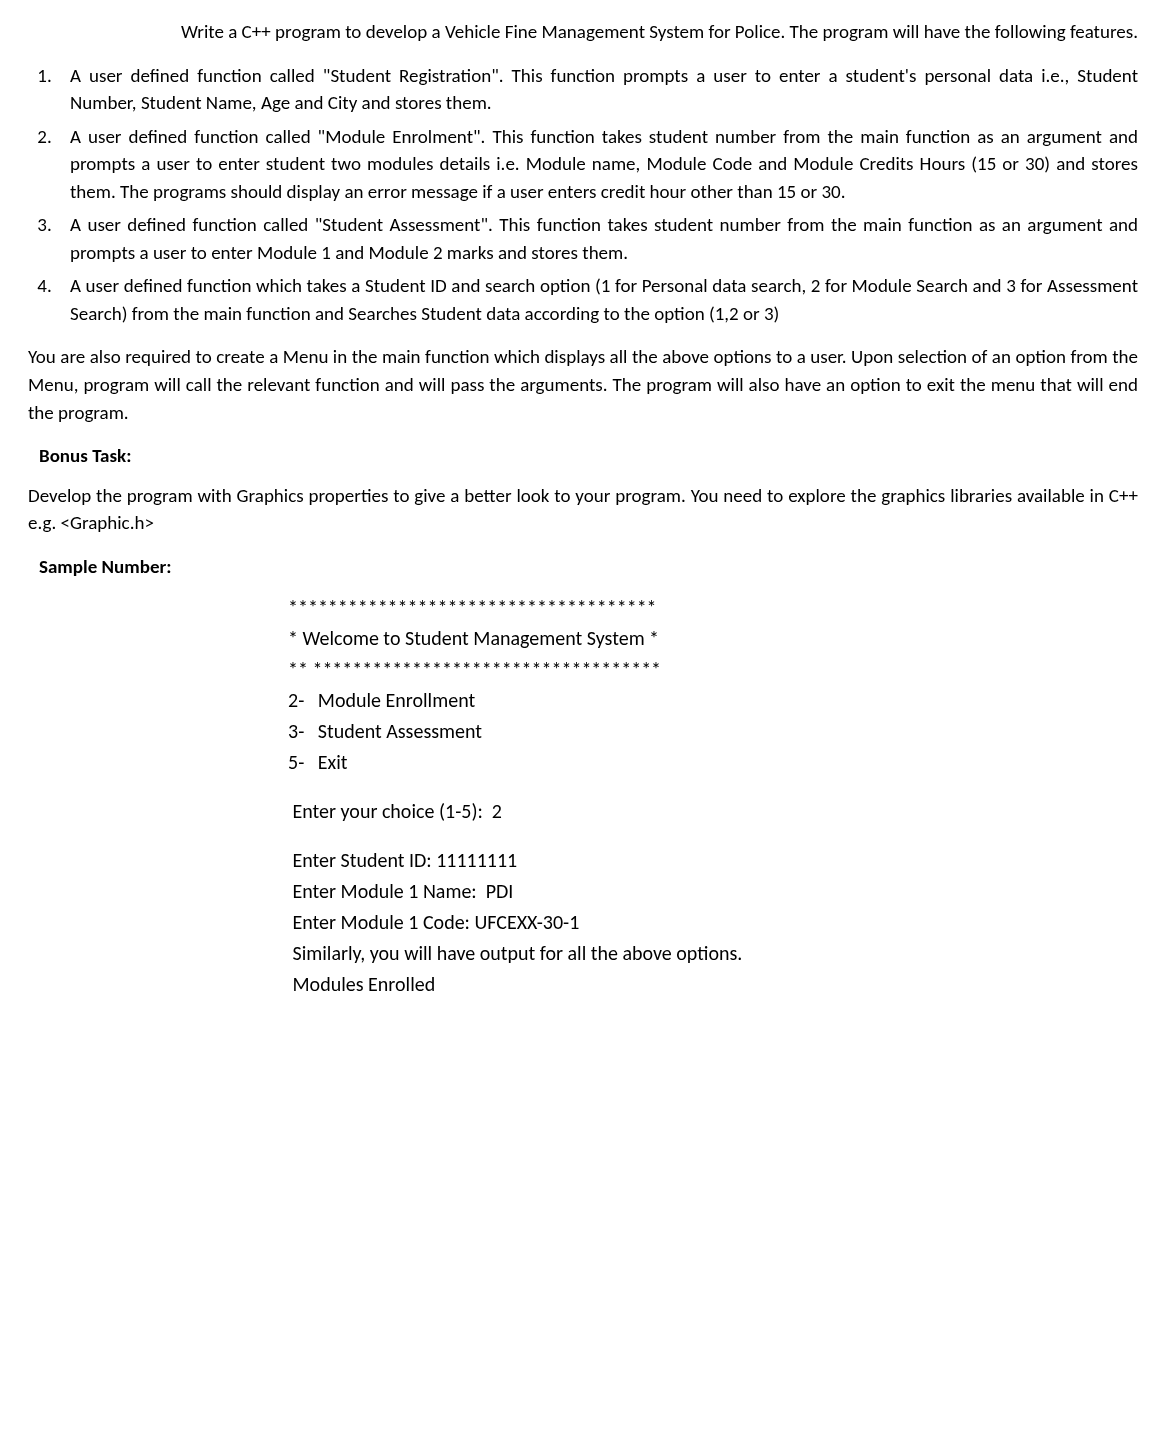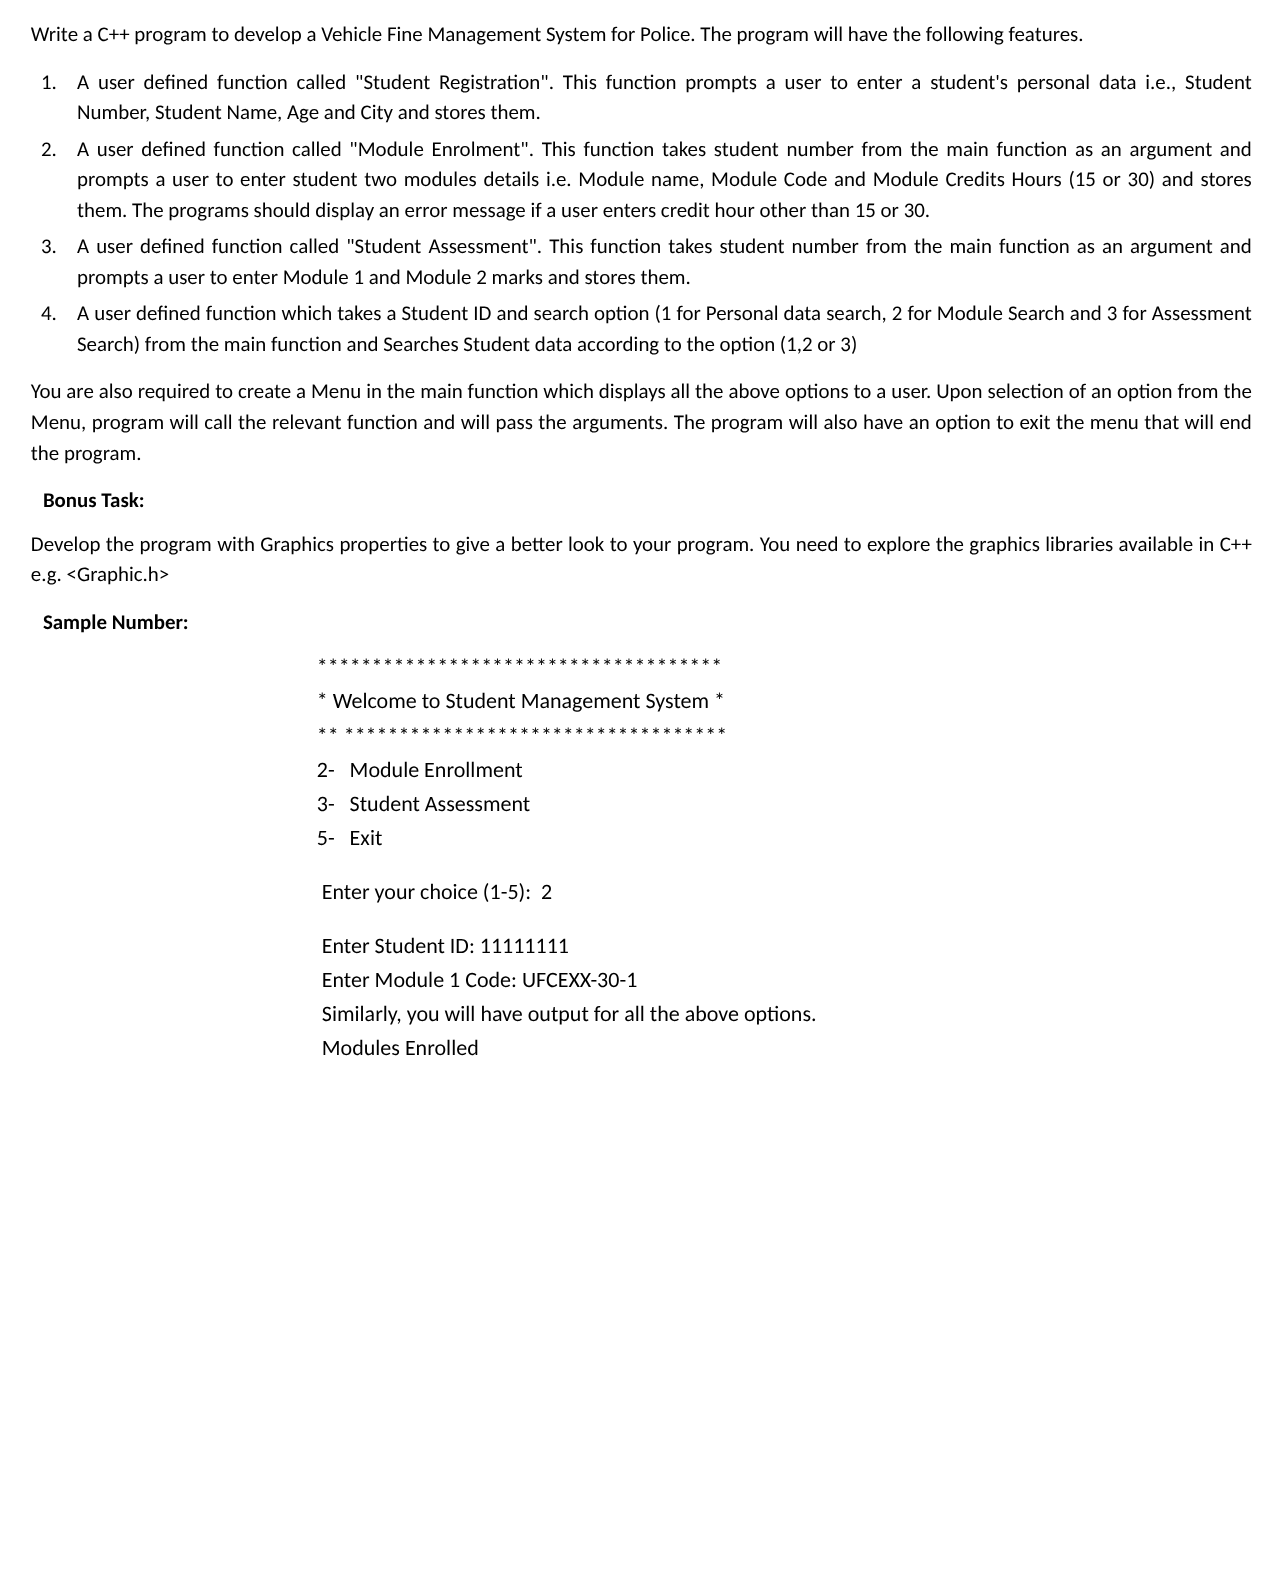--- a/index.html
+++ b/index.html
@@ -11,21 +11,21 @@
     padding: 18px 28px;
     line-height: 1.45;
     width: 1166px;
     box-sizing: border-box;
   }
   .para {
     margin: 0 0 16px 0;
     text-align: justify;
   }
   .intro {
-    text-align: left;
+    text-align: right;
   }
   ol.numbered {
     margin: 0 0 16px 0;
     padding-left: 28px;
   }
   ol.numbered > li {
     margin-bottom: 6px;
     padding-left: 14px;
     text-align: justify;
   }
@@ -73,16 +73,17 @@
   <div class="sample-line">*************************************</div>
   <div class="sample-line">* Welcome to Student Management System *</div>
   <div class="sample-line">** ***********************************</div>
   <div class="menu-item">2-   Module Enrollment</div>
   <div class="menu-item">3-   Student Assessment</div>
   <div class="menu-item">5-   Exit</div>
   <div class="gap"></div>
   <div class="sample-line"> Enter your choice (1-5):  2</div>
   <div class="gap"></div>
   <div class="sample-line"> Enter Student ID: 11111111</div>
+  <div class="sample-line"> Enter Module 1 Name:  PDI</div>
   <div class="sample-line"> Enter Module 1 Code: UFCEXX-30-1</div>
   <div class="sample-line"> Similarly, you will have output for all the above options.</div>
   <div class="sample-line"> Modules Enrolled</div>
 </div>
 
 </body></html>

